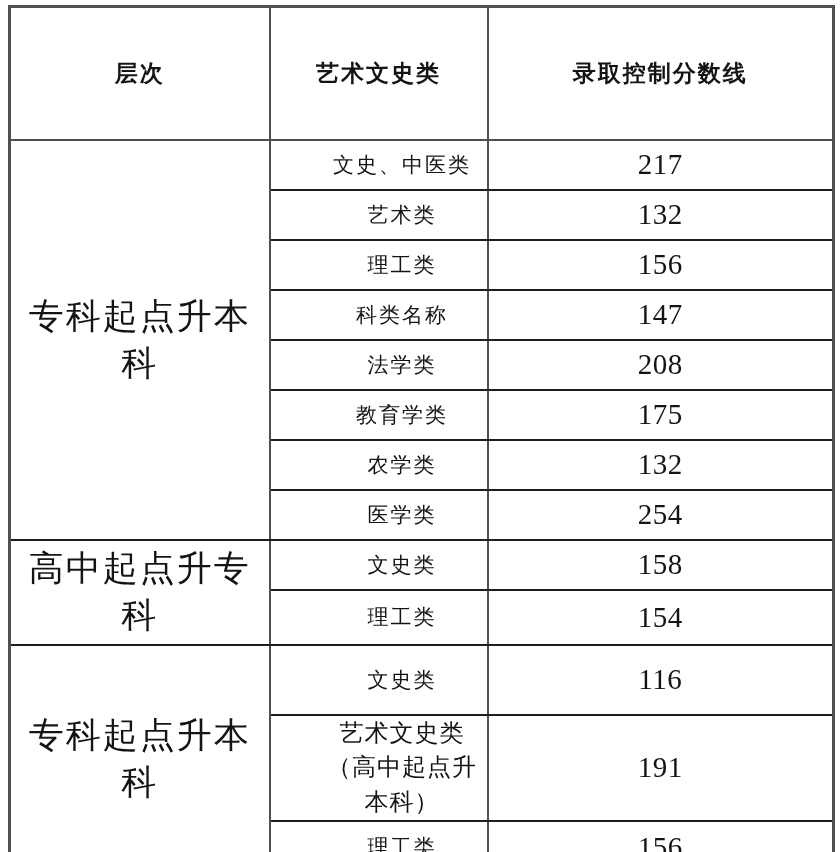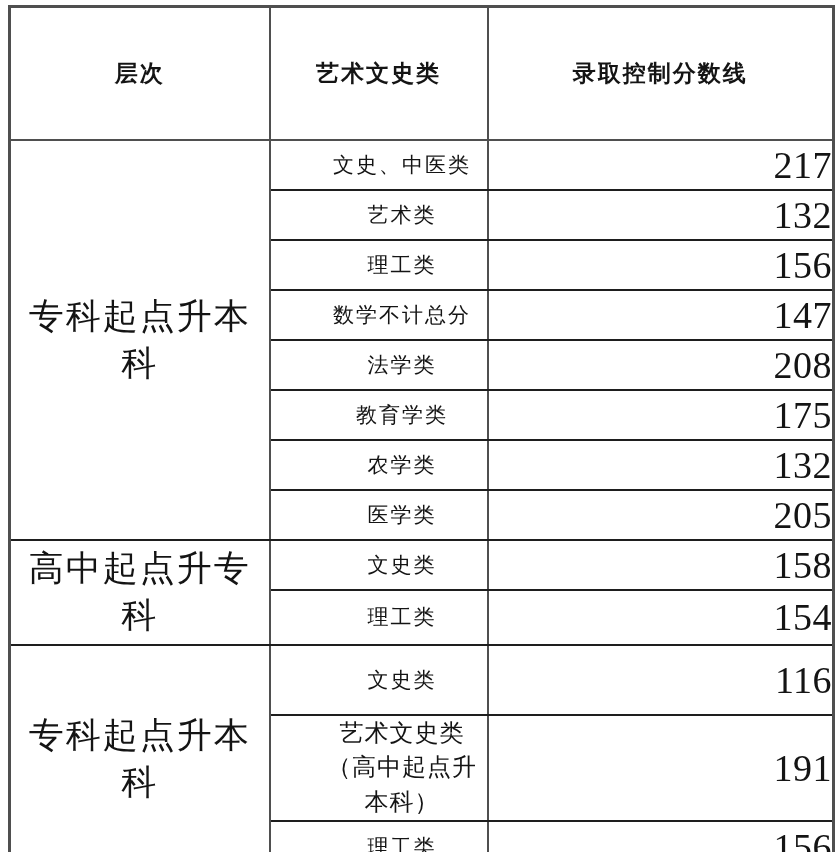--- a/index.html
+++ b/index.html
@@ -54,23 +54,22 @@
   td.level-cell {
     font-size: 35px;
     letter-spacing: 2px;
   }
   td.cat {
     font-size: 21px;
     letter-spacing: 2px;
     padding-left: 47px;
   }
   td.score {
-    font-size: 38px;
+    font-size: 29px;
     letter-spacing: 0.5px;
-    text-align: right;
   }
   td.cat-small { font-size: 24px; letter-spacing: 1px; }
   .cat-line { display: block; line-height: 1.45; }
 
   tr.rh-std   { height: 50px; }
   tr.rh-55    { height: 55px; }
   tr.rh-70    { height: 70px; }
   tr.rh-72    { height: 72px; }
   tr.rh-53    { height: 53px; }
 </style>
@@ -100,38 +99,38 @@
       </tr>
       <tr class="rh-std">
         <td class="cat">艺术类</td>
         <td class="score">132</td>
       </tr>
       <tr class="rh-std">
         <td class="cat">理工类</td>
         <td class="score">156</td>
       </tr>
       <tr class="rh-std">
-        <td class="cat">数学不计总分</td>
+        <td class="cat">科类名称</td>
         <td class="score">147</td>
       </tr>
       <tr class="rh-std">
         <td class="cat">法学类</td>
         <td class="score">208</td>
       </tr>
       <tr class="rh-std">
         <td class="cat">教育学类</td>
         <td class="score">175</td>
       </tr>
       <tr class="rh-std">
         <td class="cat">农学类</td>
         <td class="score">132</td>
       </tr>
       <tr class="rh-std">
         <td class="cat">医学类</td>
-        <td class="score">205</td>
+        <td class="score">254</td>
       </tr>
 
       <tr class="rh-std section-top">
         <td class="level-cell" rowspan="2">高中起点升专科</td>
         <td class="cat">文史类</td>
         <td class="score">158</td>
       </tr>
       <tr class="rh-55">
         <td class="cat">理工类</td>
         <td class="score">154</td>

